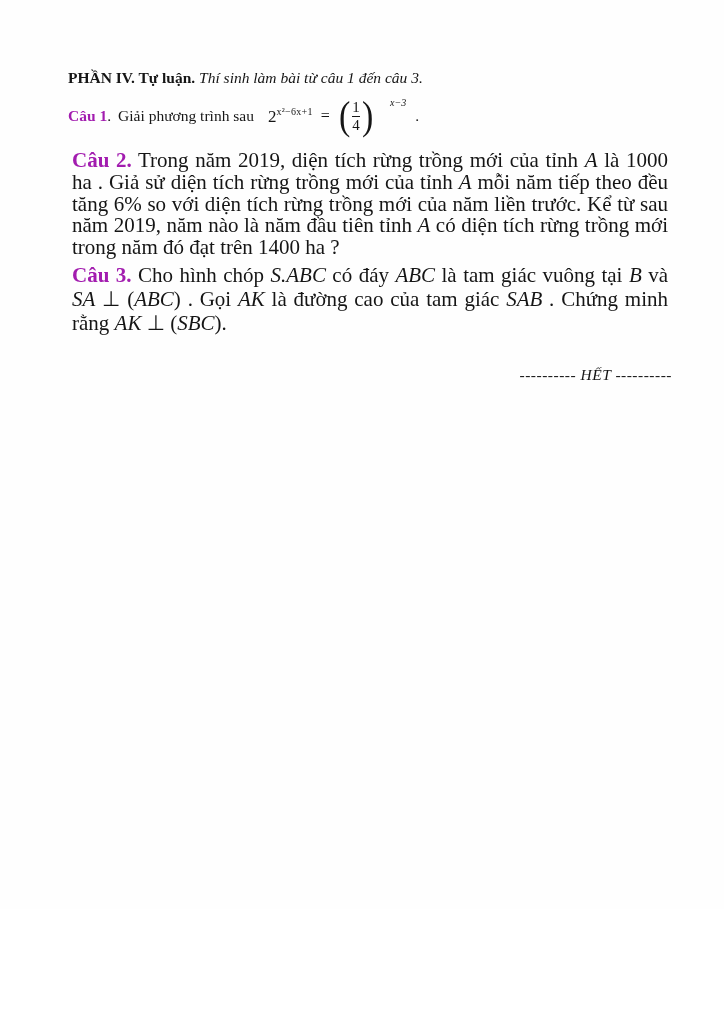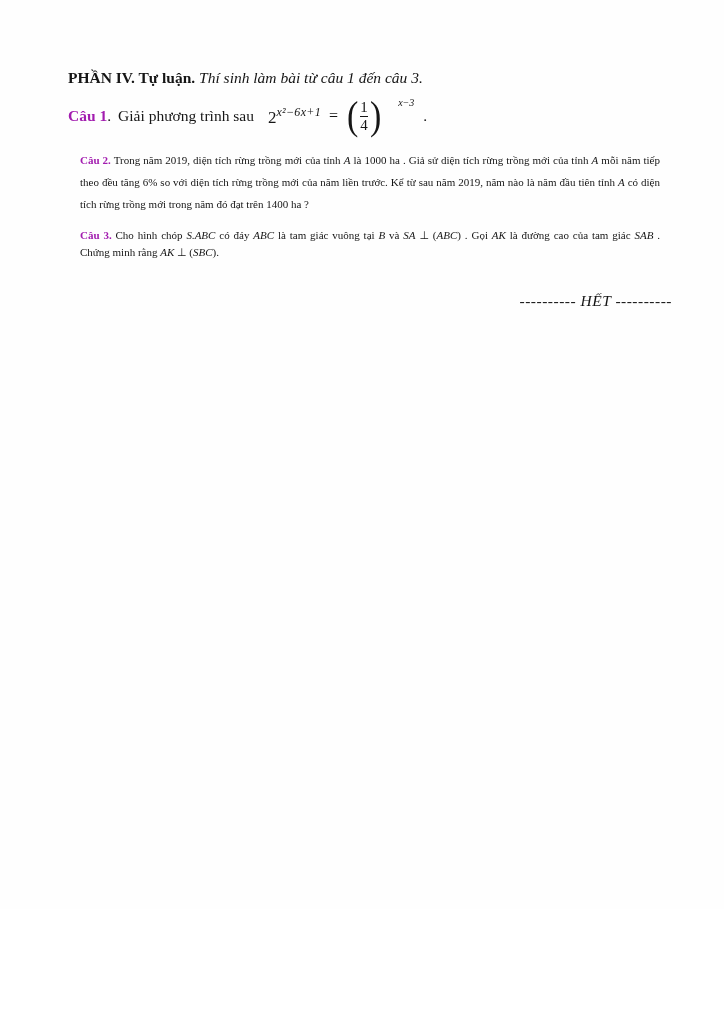--- a/index.html
+++ b/index.html
@@ -16,32 +16,32 @@
   .header { margin:0; font-size:15.5px; line-height:24px; }
   .header .hb { font-weight:bold; }
   .header .hi { font-style:italic; }
 
   
   .q1 { margin:0; font-size:15.5px; height:52px; display:flex; align-items:center; }
   .qlabel { color:#a21caf; font-weight:bold; }
   .q1 .intro { margin-left:7px; }
   .formula { display:inline-flex; align-items:center; margin-left:14px; }
   .fbase { font-size:17px; }
-  .fexp { font-size:12px; font-style:italic; letter-spacing:0.3px; }
+  .fexp { font-size:10px; letter-spacing:0.3px; }
   .feq { margin:0 8px; font-size:16px; }
   .fgroup { display:inline-flex; align-items:center; }
   .paren { font-size:40px; font-weight:300; line-height:44px; transform:scaleX(0.85); }
   .frac { display:inline-flex; flex-direction:column; align-items:center; font-size:15px; line-height:17px; margin:0 1px; }
   .frac .den { border-top:1px solid #151515; }
   .fouter { font-size:10px; font-style:italic; align-self:flex-start; margin-top:3px;margin-left:16px; }
   .fdot { margin-left:9px; }
 
-  .para { margin:12px; font-size:11px; line-height:21.8px; text-align:justify; }
+  .para { margin:4px; font-size:21px; line-height:21.8px; text-align:justify; }
   .q2 { margin-top:8px; }
-  .q3 { line-height:17px; }
+  .q3 { line-height:24px; }
   .para em { font-style:italic; }
 
   .endmark { margin-top:31px; text-align:right; font-size:15.5px; letter-spacing:0.5px;font-style:italic; }
 
   .footer { position:absolute; top:964px; right:50px; font-size:15px;text-align:right; }
 </style>
 </head>
 <body>
 
 <div class="page">

